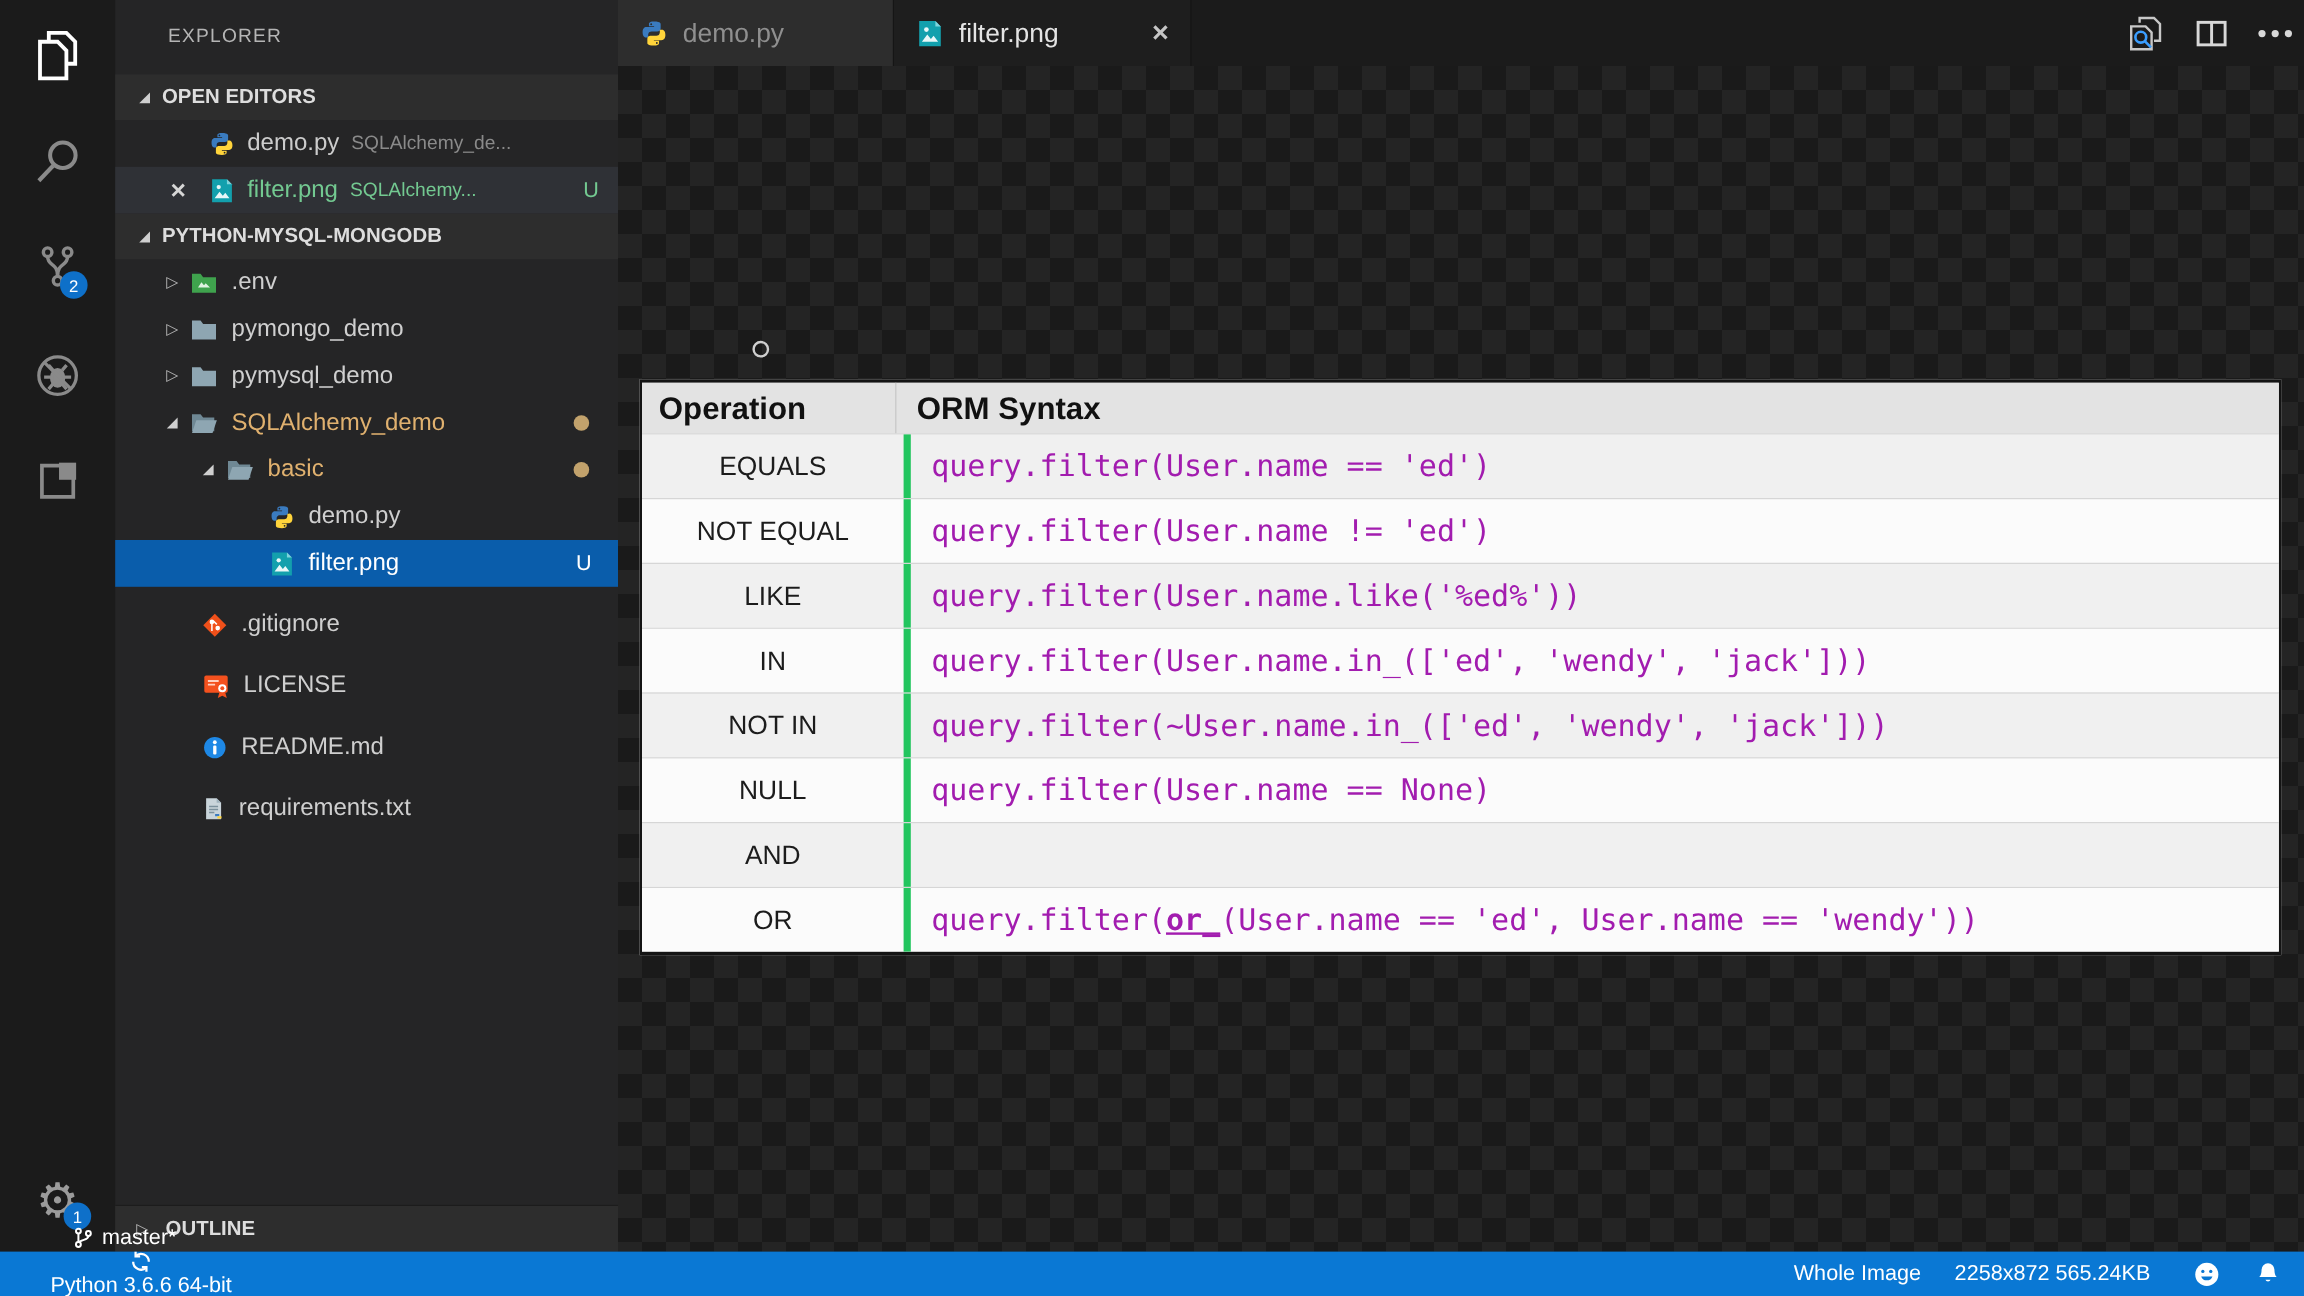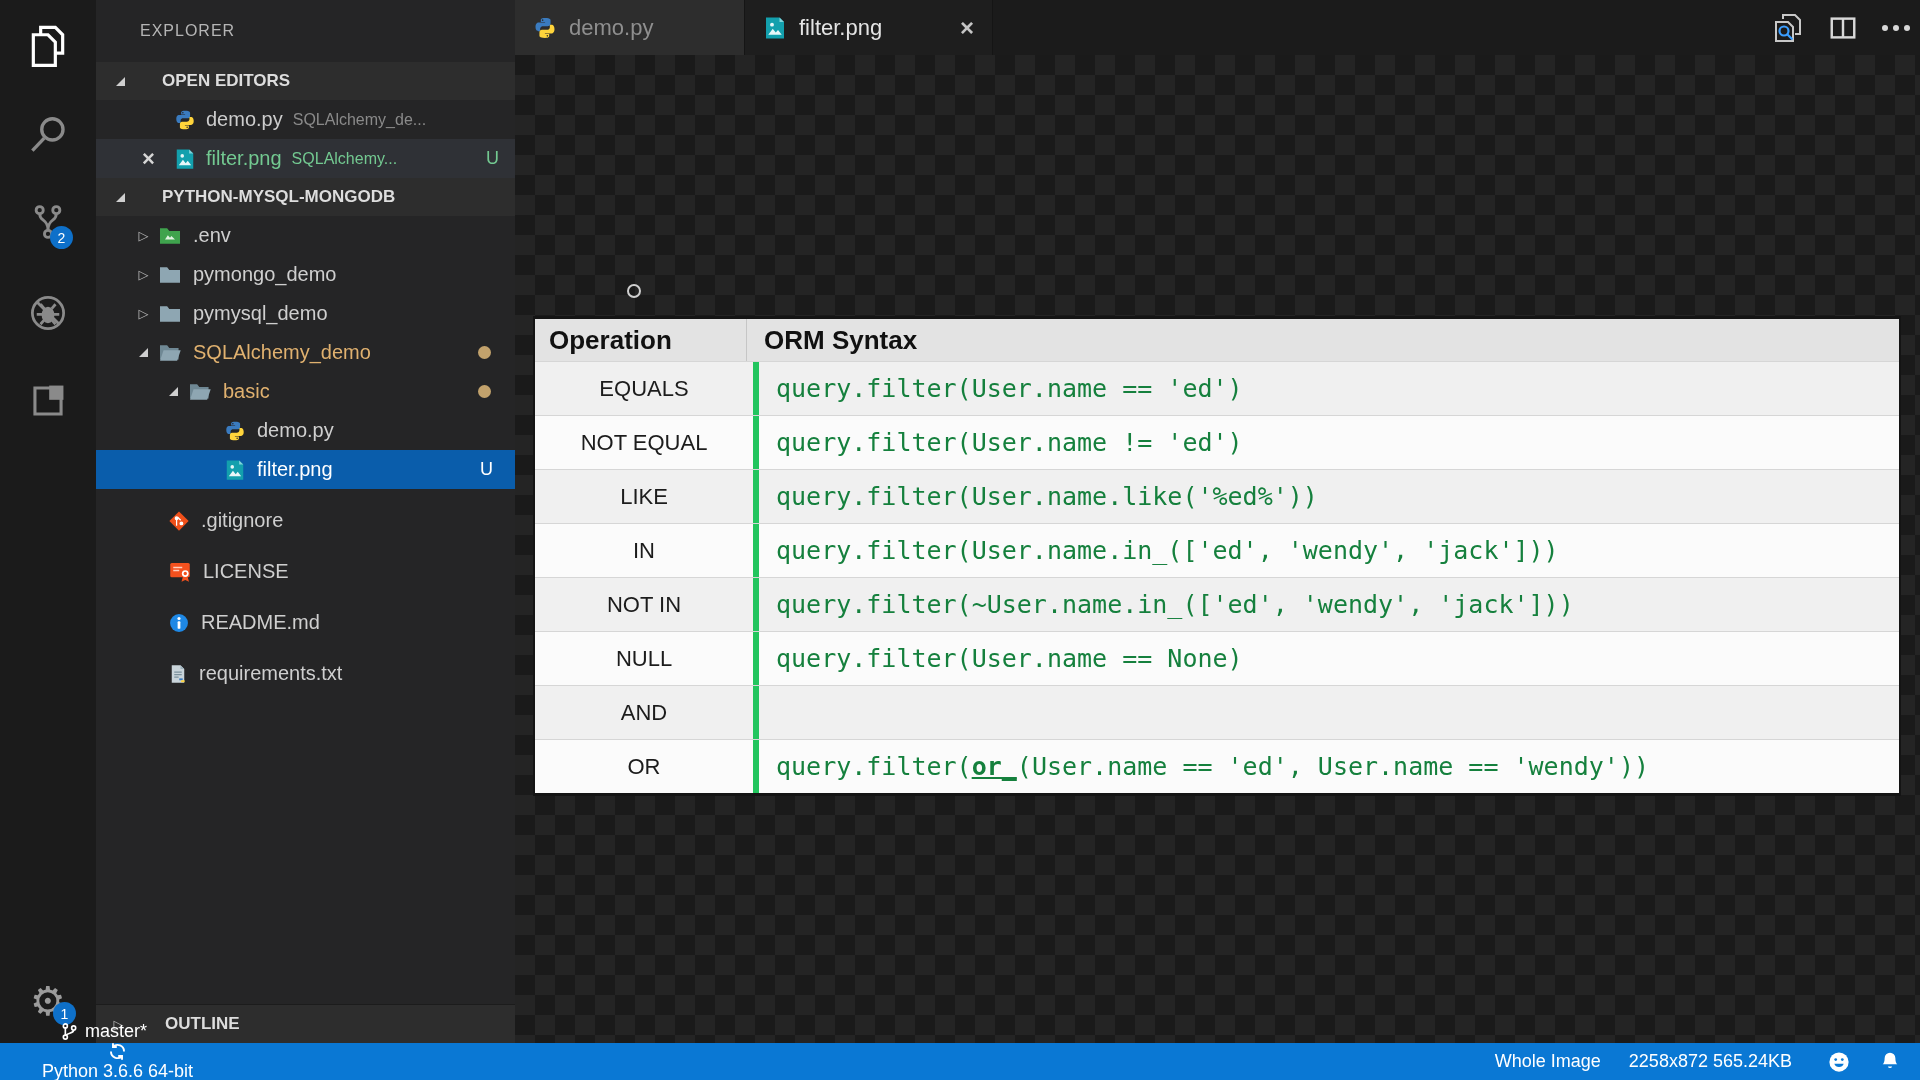--- a/index.html
+++ b/index.html
@@ -9,21 +9,21 @@
   
   .activitybar{position:absolute;left:0;top:0;width:96px;bottom:37px;background:#1b1b1b;}
   .ab-item{position:absolute;left:0;width:96px;height:56px;display:flex;align-items:center;justify-content:center;cursor:pointer;}
   .ab-badge{position:absolute;width:23px;height:23px;border-radius:50%;background:#0e70c9;color:#fff;
             font-size:14px;display:flex;align-items:center;justify-content:center;}
   .gear{font-size:40px;color:#9b9b9b;font-family:"DejaVu Sans",sans-serif;line-height:1;}
 
   
   .sidebar{position:absolute;left:96px;top:0;width:419px;bottom:37px;background:#252526;color:#cfcfcf;}
   .sb-title{height:62px;line-height:62px;padding-left:44px;font-size:16px;letter-spacing:1px;color:#b5b5b5;}
-  .sec-h{height:38px;display:flex;align-items:center;background:#2d2d2d;font-weight:bold;font-size:17px;color:#dddddd;padding-left:20px;cursor:pointer;gap:27px;}
+  .sec-h{height:38px;display:flex;align-items:center;background:#2d2d2d;font-weight:bold;font-size:17px;color:#dddddd;padding-left:20px;cursor:pointer;}
   .tw-exp{width:0;height:0;border-left:9px solid transparent;border-bottom:9px solid #cfcfcf;margin-right:10px;}
   .tw-col{width:9px;font-size:13px;color:#b8b8b8;margin-right:10px;font-family:"DejaVu Sans",sans-serif;}
   .tw-slot{display:inline-flex;width:20px;justify-content:center;flex:none;}
   .oe-row{height:39px;display:flex;align-items:center;padding-left:46px;font-size:20px;color:#cccccc;cursor:pointer;}
   .oe-sel{background:#2f3136;}
   .close-x{width:22px;margin-right:10px;color:#d6d6d6;font-size:22px;font-weight:bold;line-height:1;cursor:pointer;}
   .oe-spacer{width:32px;flex:none;}
   .fic{margin-right:10px;flex:none;display:flex;}
   .fdetail{margin-left:10px;font-size:16px;color:#8a8a8a;white-space:nowrap;}
   .green{color:#73c991 !important;}
@@ -64,21 +64,21 @@
              border:2px solid #141414;border-top-width:3px;border-bottom-width:3px;background:#fbfbfb;color:#1c1c1c;}
   .t-head{display:flex;height:42px;background:#e3e3e3;font-weight:bold;font-size:26px;color:#111;}
   .t-head .hc1{width:212px;box-sizing:border-box;border-right:1px solid #c6c6c6;display:flex;align-items:center;padding-left:14px;}
   .t-head .hc2{flex:1;display:flex;align-items:center;padding-left:17px;}
   .t-row{display:flex;height:53px;border-top:1px solid #d6d6d6;}
   .t-body .t-row:nth-child(odd){background:#f0f0f0;}
   .t-body .t-row:nth-child(even){background:#fbfbfb;}
   .op{width:224px;box-sizing:border-box;border-right:6px solid #22c55e;display:flex;align-items:center;justify-content:center;
       font-size:22px;color:#1c1c1c;}
   .code{flex:1;display:flex;align-items:center;padding-left:17px;font-family:"DejaVu Sans Mono","Liberation Mono",monospace;
-        font-size:25px;color:#15803d;white-space:pre;}
+        font-size:25px;color:#a21caf;white-space:pre;}
   .code b{font-weight:bold;text-decoration:underline;}
 
   
   .statusbar{position:absolute;left:0;right:0;bottom:0;height:37px;background:#0a78d4;color:#fff;
              display:flex;align-items:center;font-size:18px;}
   .sb-item{display:flex;align-items:center;gap:6px;cursor:pointer;white-space:nowrap;}
   .sb-left{display:flex;align-items:center;padding-left:14px;flex-direction:column;}
   .sb-right{margin-left:auto;display:flex;align-items:center;padding-right:20px;}
   svg{display:block;}
 </style>

